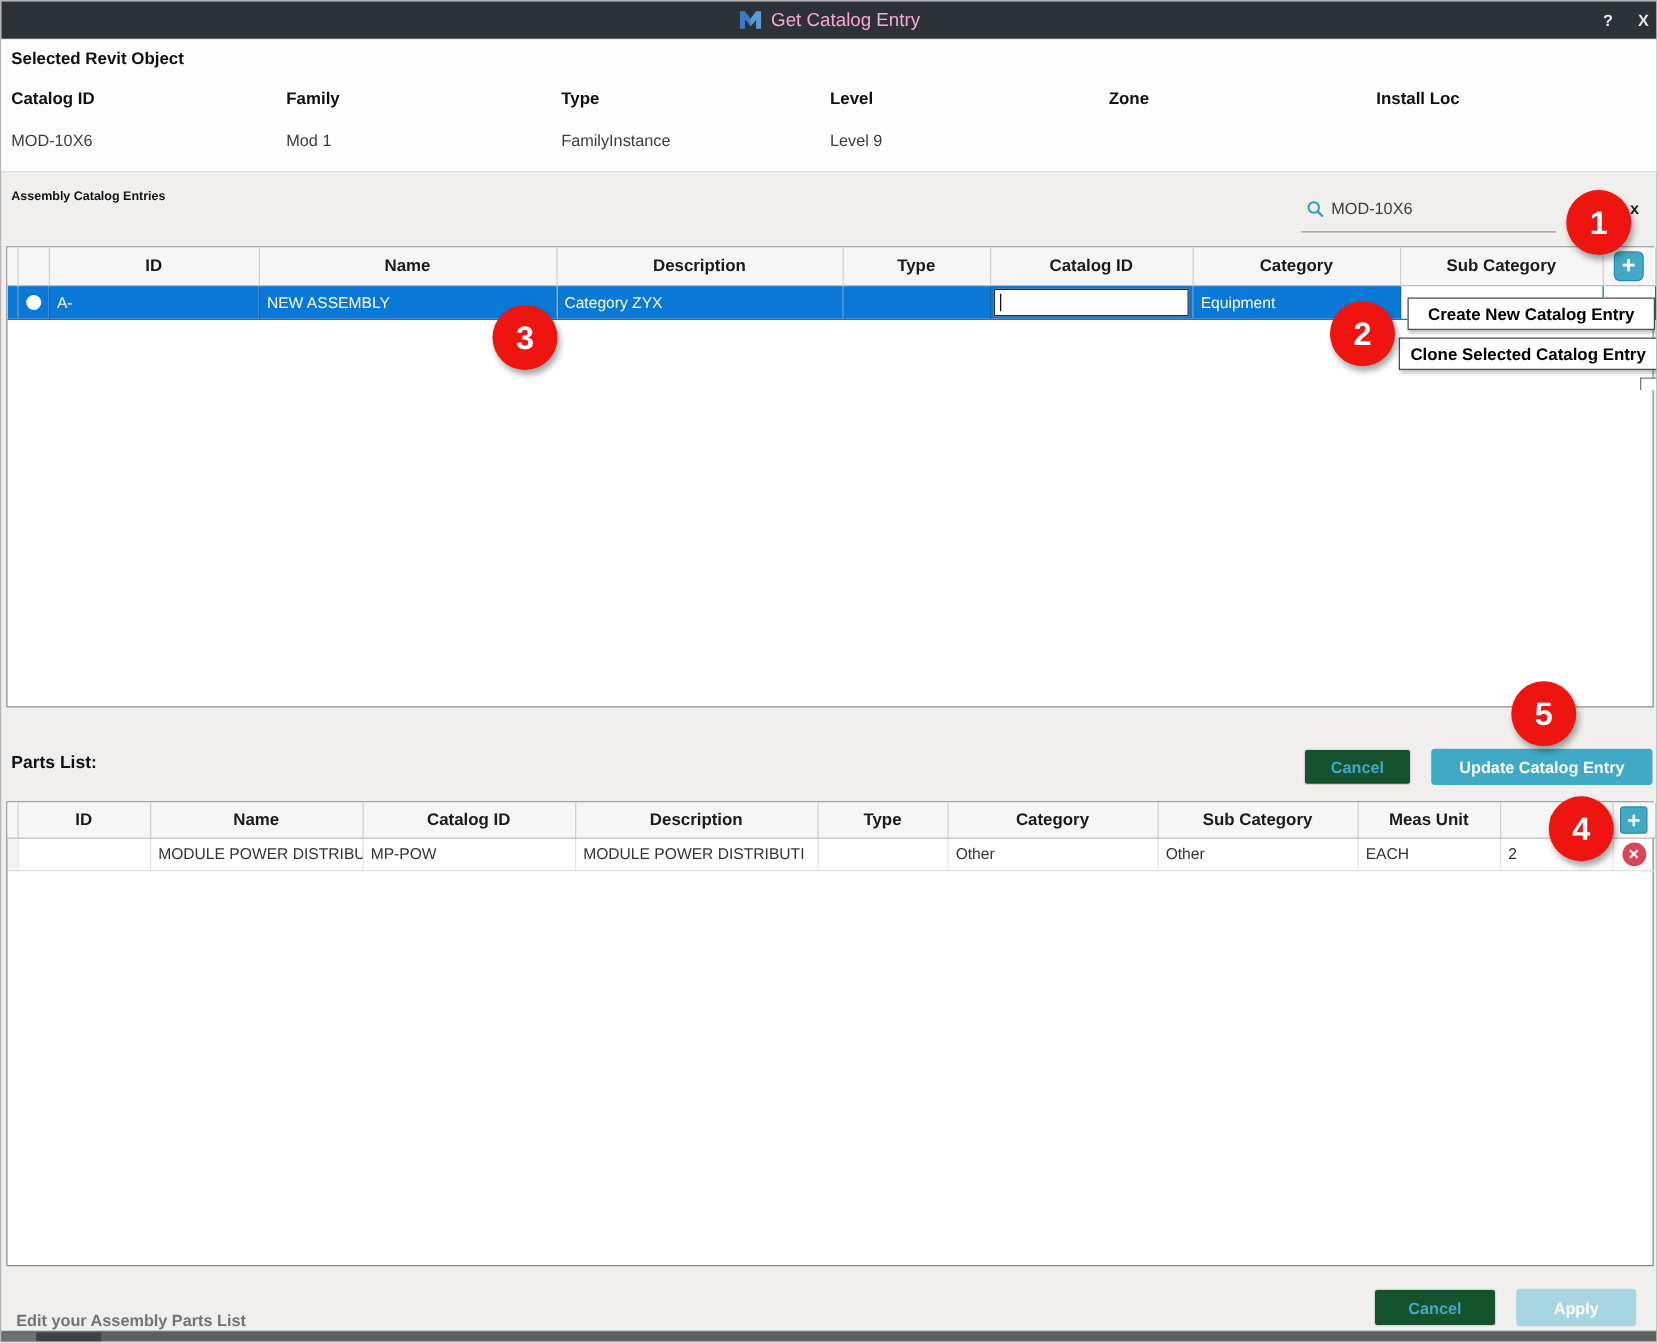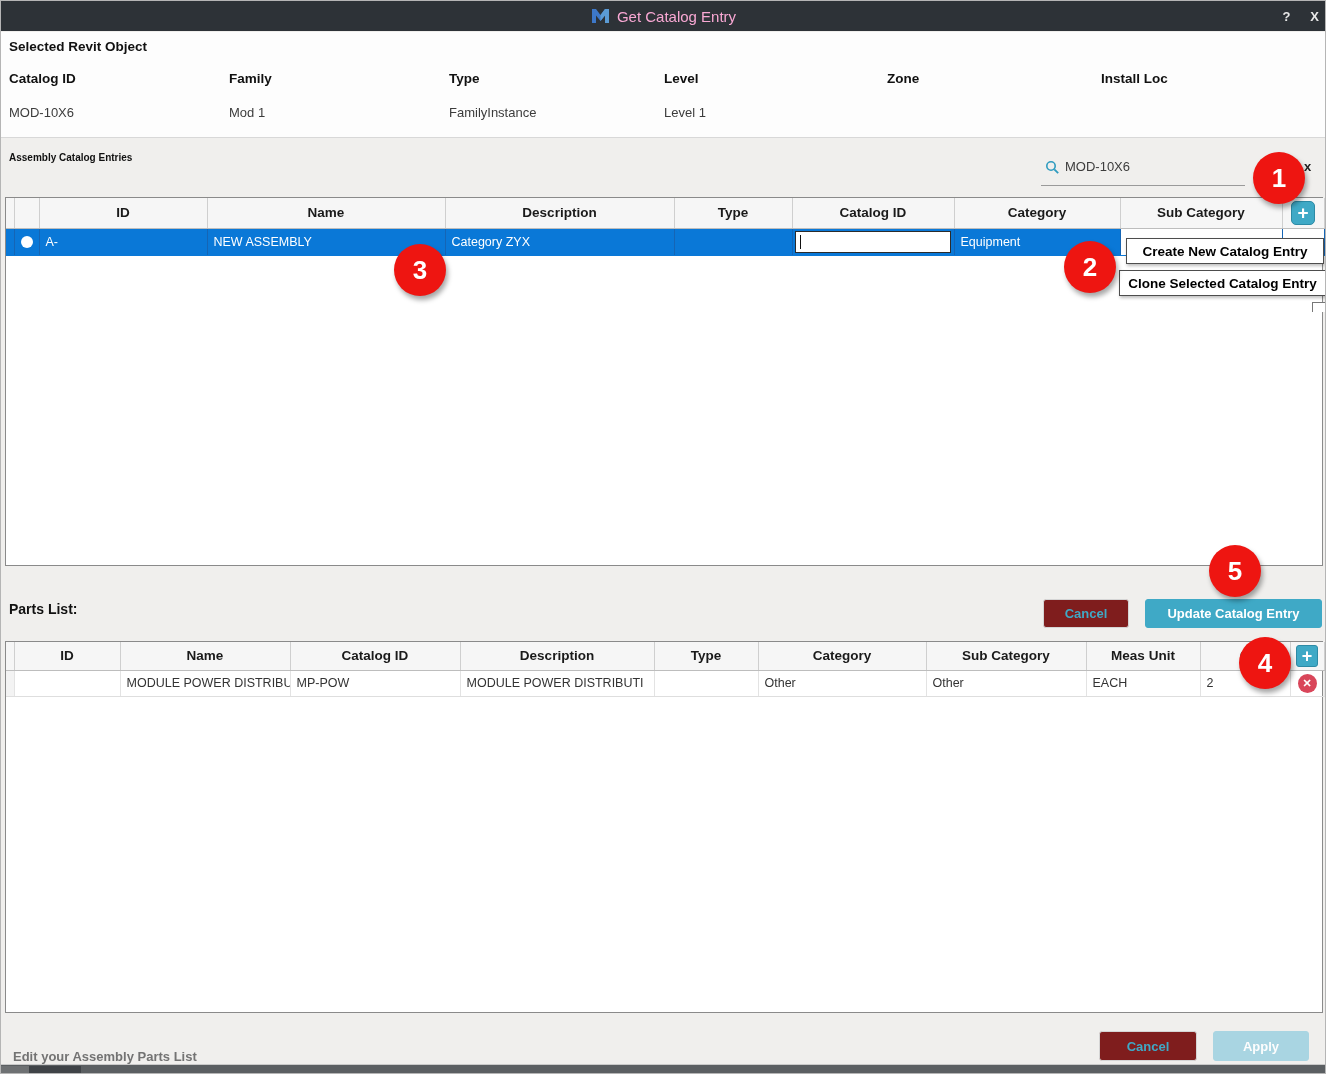--- a/index.html
+++ b/index.html
@@ -82,21 +82,21 @@
   
   .menu-btn {
     position:absolute; background:#fff; border:1px solid #4d4d4d;
     font-size:13.5px; font-weight:bold; color:#000;
     display:flex; align-items:center; justify-content:center;
     box-shadow:1px 2px 3px rgba(0,0,0,0.25); cursor:default;
   }
   .menu-artifact { position:absolute; left:1311px; top:301px; width:14px; height:10px; background:#fff; border:1px solid #777; border-bottom:none; }
   
   .btn { position:absolute; display:flex; align-items:center; justify-content:center; font-size:13px; border-radius:3px; cursor:default; }
-  .btn-white { background:#7f1d1d; border:1px solid #d5d5d5; color:#3fa9c6; font-weight:bold; }
+  .btn-white { background:#14532d; border:1px solid #d5d5d5; color:#3fa9c6; font-weight:bold; }
   .btn-teal  { background:#3fa9c6; border:1px solid #3fa9c6; color:#fff; font-weight:bold; }
   .btn-teal-disabled { background:#a9d5e2; border:1px solid #a9d5e2; color:#fdfdfd; font-weight:bold; }
   
   .footer-hint { position:absolute; left:12px; top:1048px; font-size:13px; color:#737373;font-weight:bold; }
   .bottom-strip { position:absolute; left:0; top:1063px; width:1326px; height:11px; background:#5b5f62; border-top:1px solid #c9c9c9; }
   .strip-seg1 { position:absolute; left:0; top:1px; width:28px; height:10px; background:#6e7173; }
   .strip-seg2 { position:absolute; left:28px; top:1px; width:52px; height:10px; background:#3f4347; }
   
   .ann {
     position:absolute; width:52px; height:52px; border-radius:50%;
@@ -128,21 +128,21 @@
     <div class="sec-title">Selected Revit Object</div>
     <div class="sro-label" style="left:8px">Catalog ID</div>
     <div class="sro-label" style="left:228px">Family</div>
     <div class="sro-label" style="left:448px">Type</div>
     <div class="sro-label" style="left:663px">Level</div>
     <div class="sro-label" style="left:886px">Zone</div>
     <div class="sro-label" style="left:1100px">Install Loc</div>
     <div class="sro-value" style="left:8px">MOD-10X6</div>
     <div class="sro-value" style="left:228px">Mod 1</div>
     <div class="sro-value" style="left:448px">FamilyInstance</div>
-    <div class="sro-value" style="left:663px">Level 1</div>
+    <div class="sro-value" style="left:663px">Level 9</div>
     <div class="sro-value" style="left:886px"></div>
     <div class="sro-value" style="left:1100px"></div>
   </div>
 
   <div class="assembly-label">Assembly Catalog Entries</div>
 
   <div class="search-wrap">
     <svg class="search-icon" width="15" height="15" viewBox="0 0 15 15">
       <circle cx="6" cy="6" r="4.2" fill="none" stroke="#2e9bbf" stroke-width="1.6"></circle>
       <line x1="9.3" y1="9.3" x2="13.2" y2="13.2" stroke="#2e9bbf" stroke-width="1.8"></line>

